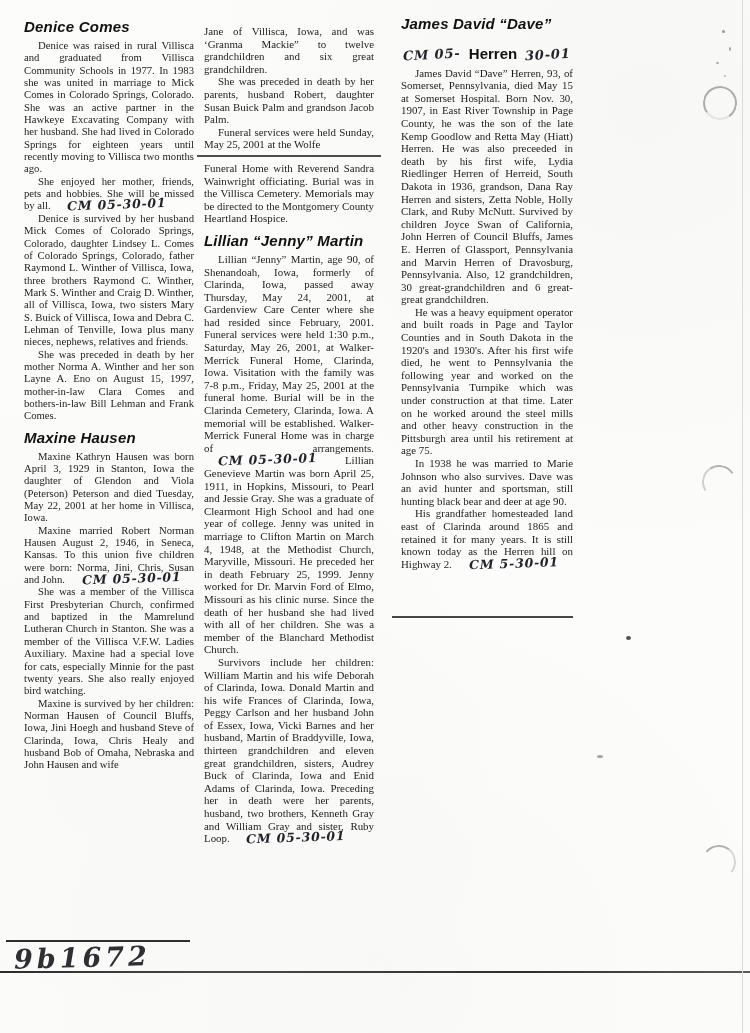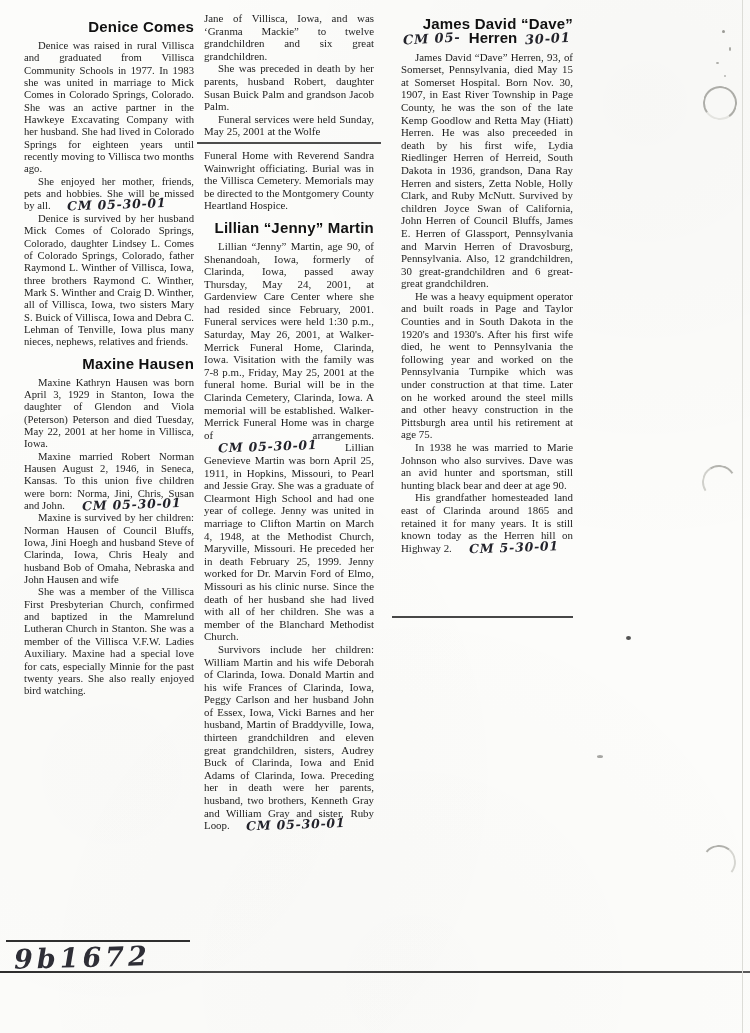--- a/index.html
+++ b/index.html
@@ -14,33 +14,34 @@
       radial-gradient(circle at 15% 75%, rgba(0,0,0,0.012), transparent 45%),
       radial-gradient(circle at 55% 95%, rgba(0,0,0,0.012), transparent 40%);
     overflow:hidden;
   }
   .col {
     position:absolute;
     font-family:"Liberation Serif", serif;
     color:#1c1c1c;
   }
   #col1 { left:24px;  top:18px; width:170px; font-size:10.7px; line-height:12.35px; height:922px; overflow:hidden; }
-  #col2 { left:204px; top:12px; width:170px; font-size:10.9px; line-height:12.6px; }
+  #col2 { left:204px; top:25px; width:170px; font-size:10.9px; line-height:12.6px; }
   #col3 { left:401px; top:15px; width:172px; font-size:10.9px; line-height:12.6px; }
   p { margin:0; text-indent:14px; text-align:justify; }
   p.noindent { text-indent:0; }
   h2 {
     font-family:"Liberation Sans", sans-serif;
     font-weight:700;
     font-size:15px;
     line-height:17px;
-    text-align:right;
+    text-align:left;
     letter-spacing:0.2px;
     color:#111;
     margin:7px 0 4px 0;
+    font-style:italic;
   }
   h2.first { margin-top:0; }
   .title-line2 {
     display:flex; justify-content:center; align-items:baseline; gap:8px;
     font-family:"Liberation Sans", sans-serif; font-weight:700; font-size:15px;
     color:#111; margin:0 0 5px 0;
   }
   .hw {
     font-family:"DejaVu Serif", serif;
     font-style:italic;
@@ -83,48 +84,49 @@
 <body>
 
 <div class="page">
 
   <div class="col" id="col1">
     <section>
       <h2 class="first">Denice Comes</h2>
       <p>Denice was raised in rural Villisca and graduated from Villisca Community Schools in 1977. In 1983 she was united in marriage to Mick Comes in Colorado Springs, Colorado. She was an active partner in the Hawkeye Excavating Company with her husband. She had lived in Colorado Springs for eighteen years until recently moving to Villisca two months ago.</p>
       <p><span>She enjoyed her mother, friends, pets and hobbies. She will be missed by all.</span> <span class="hw">CM 05-30-01</span></p>
       <p>Denice is survived by her husband Mick Comes of Colorado Springs, Colorado, daughter Lindsey L. Comes of Colorado Springs, Colorado, father Raymond L. Winther of Villisca, Iowa, three brothers Raymond C. Winther, Mark S. Winther and Craig D. Winther, all of Villisca, Iowa, two sisters Mary S. Buick of Villisca, Iowa and Debra C. Lehman of Tenville, Iowa plus many nieces, nephews, relatives and friends.</p>
+      <p>She was preceded in death by her mother Norma A. Winther and her son Layne A. Eno on August 15, 1997, mother-in-law Clara Comes and bothers-in-law Bill Lehman and Frank Comes.</p>
     </section>
     <section>
       <h2>Maxine Hausen</h2>
       <p>Maxine Kathryn Hausen was born April 3, 1929 in Stanton, Iowa the daughter of Glendon and Viola (Peterson) Peterson and died Tuesday, May 22, 2001 at her home in Villisca, Iowa.</p>
       <p><span>Maxine married Robert Norman Hausen August 2, 1946, in Seneca, Kansas. To this union five children were born: Norma, Jini, Chris, Susan and John.</span> <span class="hw">CM 05-30-01</span></p>
+      <p>She was a member of the Villisca First Presbyterian Church, confirmed and baptized in the Mamrelund Lutheran Church in Stanton. She was a member of the Villisca V.F.W. Ladies Auxiliary. Maxine had a special love for cats, especially Minnie for the past twenty years. She also really enjoyed bird watching.</p>
       <p>Maxine is survived by her children: Norman Hausen of Council Bluffs, Iowa, Jini Hoegh and husband Steve of Clarinda, Iowa, Chris Healy and husband Bob of Omaha, Nebraska and John Hausen and wife</p>
-      <p>She was a member of the Villisca First Presbyterian Church, confirmed and baptized in the Mamrelund Lutheran Church in Stanton. She was a member of the Villisca V.F.W. Ladies Auxiliary. Maxine had a special love for cats, especially Minnie for the past twenty years. She also really enjoyed bird watching.</p>
     </section>
   </div>
 
   <div class="col" id="col2">
     <section>
       <p class="noindent">Jane of Villisca, Iowa, and was ‘Granma Mackie” to twelve grandchildren and six great grandchildren.</p>
       <p>She was preceded in death by her parents, husband Robert, daughter Susan Buick Palm and grandson Jacob Palm.</p>
       <p>Funeral services were held Sunday, May 25, 2001 at the Wolfe</p>
       <div class="clip-divider"></div>
       <p class="noindent">Funeral Home with Reverend Sandra Wainwright officiating. Burial was in the Villisca Cemetery. Memorials may be directed to the Montgomery County Heartland Hospice.</p>
     </section>
     <section>
       <h2>Lillian “Jenny” Martin</h2>
       <p><span>Lillian “Jenny” Martin, age 90, of Shenandoah, Iowa, formerly of Clarinda, Iowa, passed away Thursday, May 24, 2001, at Gardenview Care Center where she had resided since February, 2001. Funeral services were held 1:30 p.m., Saturday, May 26, 2001, at Walker-Merrick Funeral Home, Clarinda, Iowa. Visitation with the family was 7-8 p.m., Friday, May 25, 2001 at the funeral home. Burial will be in the Clarinda Cemetery, Clarinda, Iowa. A memorial will be established. Walker-Merrick Funeral Home was in charge of arrangements.</span> <span class="hw">CM 05-30-01</span> <span>Lillian Genevieve Martin was born April 25, 1911, in Hopkins, Missouri, to Pearl and Jessie Gray. She was a graduate of Clearmont High School and had one year of college. Jenny was united in marriage to Clifton Martin on March 4, 1948, at the Methodist Church, Maryville, Missouri. He preceded her in death February 25, 1999. Jenny worked for Dr. Marvin Ford of Elmo, Missouri as his clinic nurse. Since the death of her husband she had lived with all of her children. She was a member of the Blanchard Methodist Church.</span></p>
       <p><span>Survivors include her children: William Martin and his wife Deborah of Clarinda, Iowa. Donald Martin and his wife Frances of Clarinda, Iowa, Peggy Carlson and her husband John of Essex, Iowa, Vicki Barnes and her husband, Martin of Braddyville, Iowa, thirteen grandchildren and eleven great grandchildren, sisters, Audrey Buck of Clarinda, Iowa and Enid Adams of Clarinda, Iowa. Preceding her in death were her parents, husband, two brothers, Kenneth Gray and William Gray and sister, Ruby Loop.</span> <span class="hw">CM 05-30-01</span></p>
     </section>
   </div>
 
   <div class="col" id="col3">
     <section>
-      <h2 class="first" style="margin-bottom:0;">James David “Dave”</h2>
+      <h2 class="first" style="margin-bottom:16px;">James David “Dave”</h2>
       <div class="title-line2">
         <span class="hw">CM 05-</span>
         <span>Herren</span>
         <span class="hw">30-01</span>
       </div>
       <p>James David “Dave” Herren, 93, of Somerset, Pennsylvania, died May 15 at Somerset Hospital. Born Nov. 30, 1907, in East River Township in Page County, he was the son of the late Kemp Goodlow and Retta May (Hiatt) Herren. He was also preceeded in death by his first wife, Lydia Riedlinger Herren of Herreid, South Dakota in 1936, grandson, Dana Ray Herren and sisters, Zetta Noble, Holly Clark, and Ruby McNutt. Survived by children Joyce Swan of California, John Herren of Council Bluffs, James E. Herren of Glassport, Pennsylvania and Marvin Herren of Dravosburg, Pennsylvania. Also, 12 grandchildren, 30 great-grandchildren and 6 great-great grandchildren.</p>
       <p>He was a heavy equipment operator and built roads in Page and Taylor Counties and in South Dakota in the 1920's and 1930's. After his first wife died, he went to Pennsylvania the following year and worked on the Pennsylvania Turnpike which was under construction at that time. Later on he worked around the steel mills and other heavy construction in the Pittsburgh area until his retirement at age 75.</p>
       <p>In 1938 he was married to Marie Johnson who also survives. Dave was an avid hunter and sportsman, still hunting black bear and deer at age 90.</p>
       <p><span>His grandfather homesteaded land east of Clarinda around 1865 and retained it for many years. It is still known today as the Herren hill on Highway 2.</span> <span class="hw">CM 5-30-01</span></p>
     </section>

